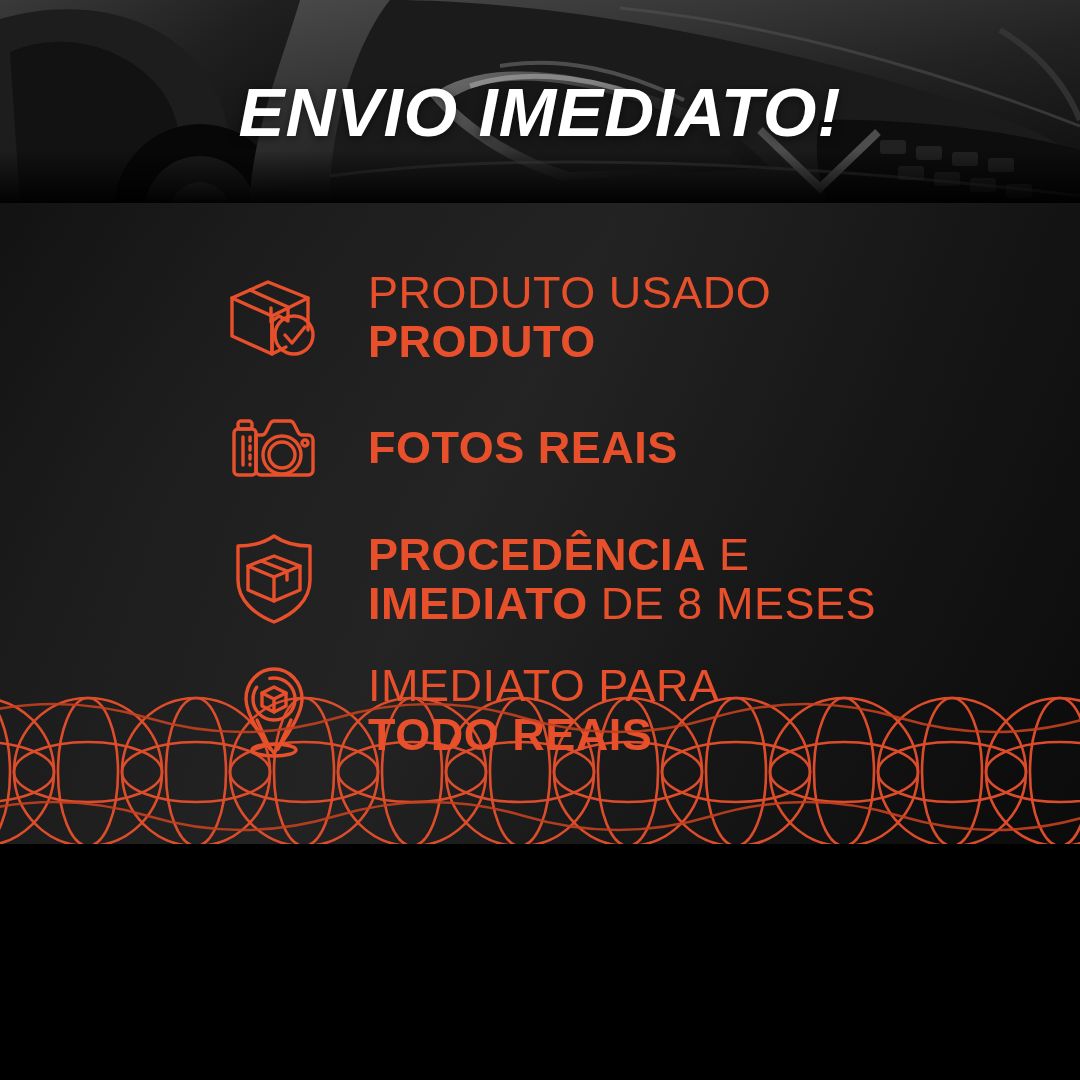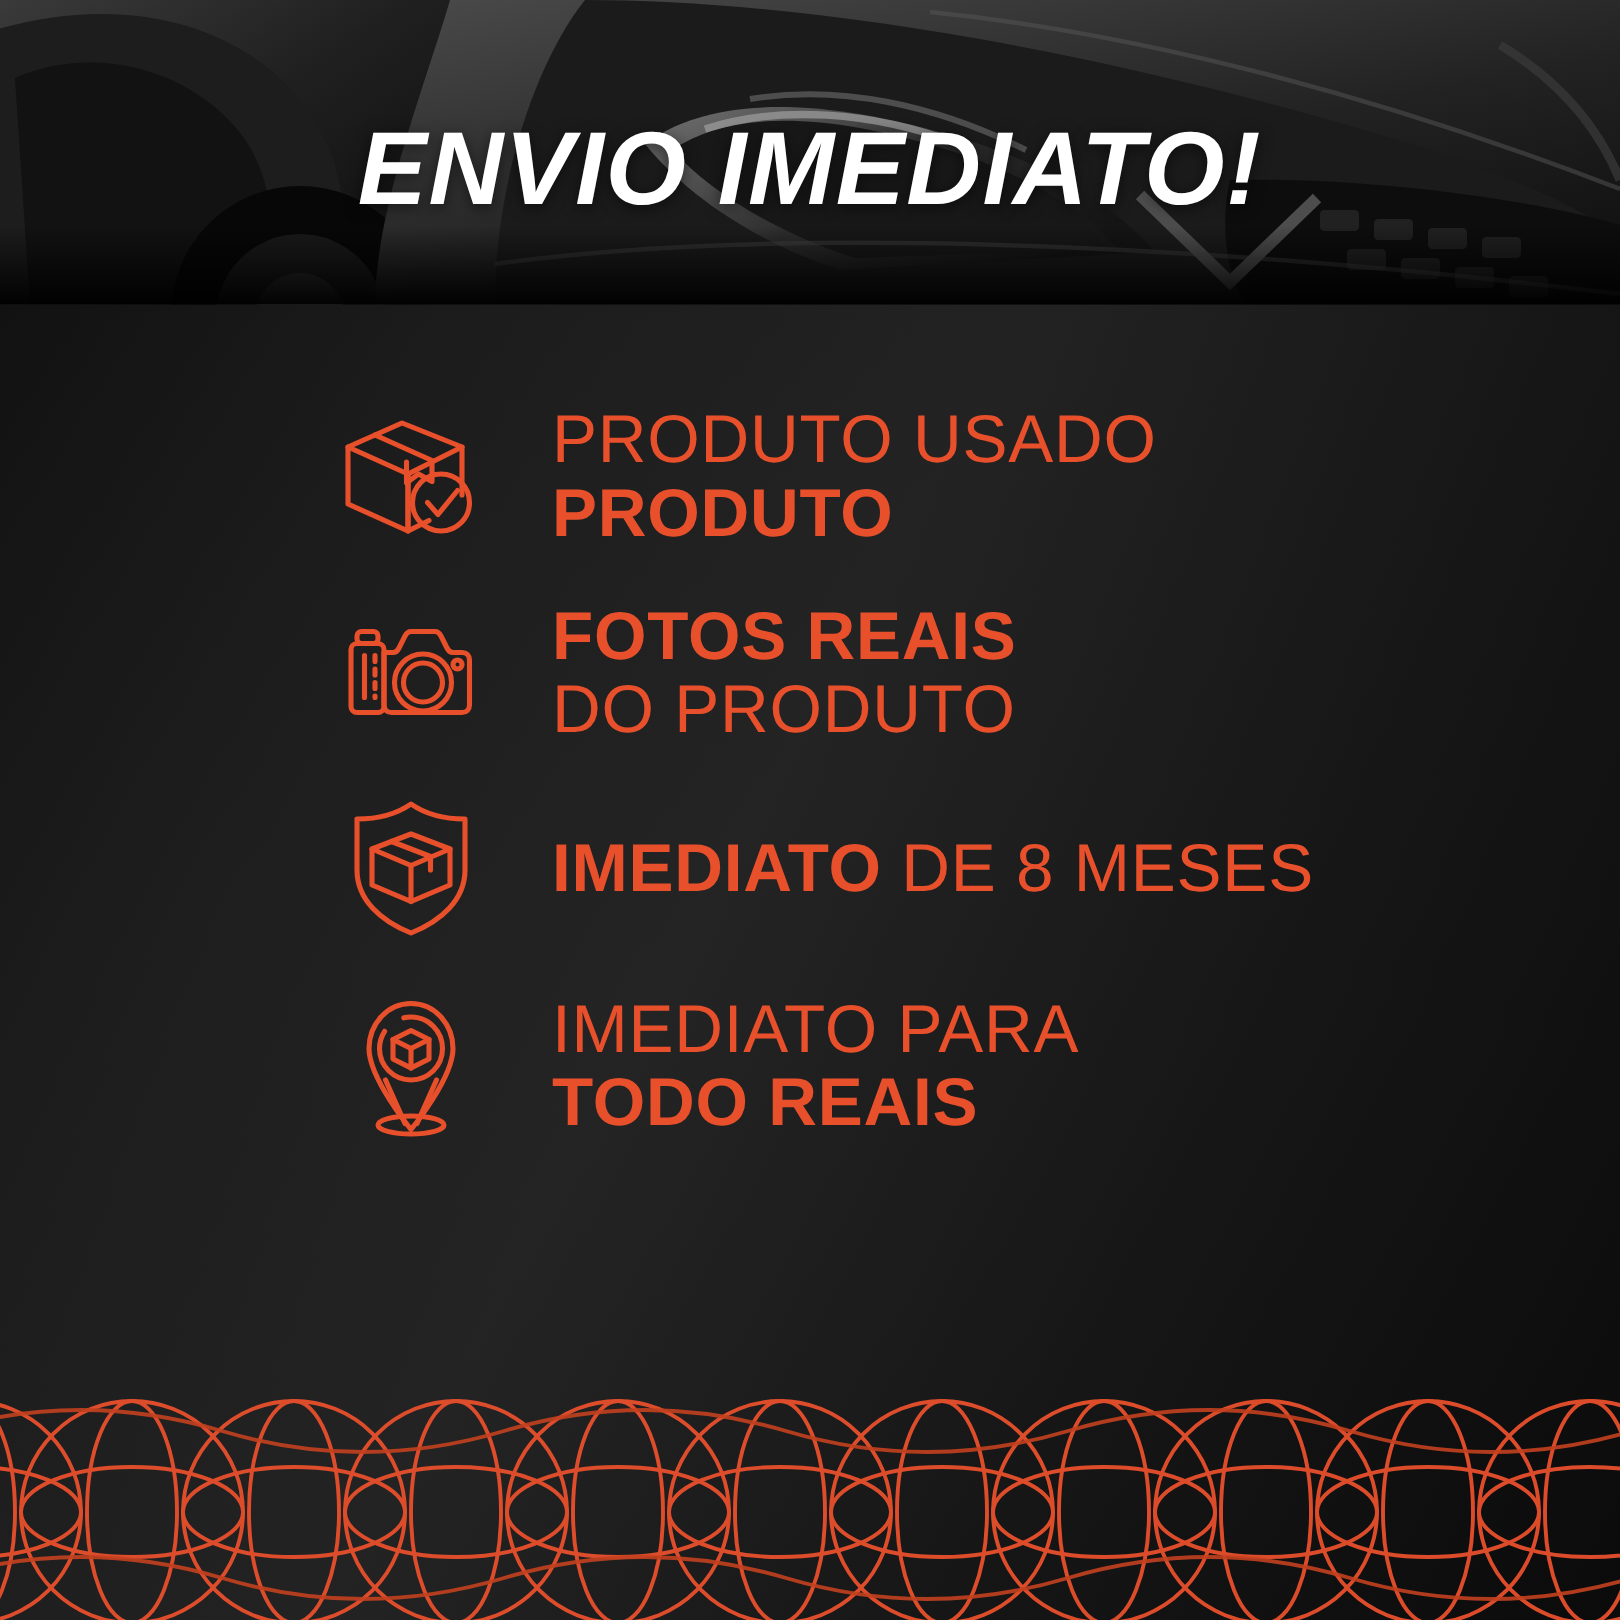--- a/index.html
+++ b/index.html
@@ -1,19 +1,19 @@
 <!DOCTYPE html>
 <html><head>
 <meta charset="utf-8">
 <style>
   html,body{margin:0;padding:0;background:#000;}
   *{box-sizing:border-box;}
   .stage{
     position:relative;
-    width:1080px;height:1080px;
+    width:1080px;height:844px;
     overflow:hidden;
     font-family:"Liberation Sans","DejaVu Sans",sans-serif;
     background:#141414;
   }
 
   
   .bg-base{
     position:absolute;inset:0;
     background:
       radial-gradient(120% 95% at 22% 58%, #272727 0%, #1e1e1e 38%, #131313 68%, #0b0b0c 100%);
@@ -179,35 +179,35 @@
           <path d="M19,34 L19,62"></path>
           <path d="M26,34 L26,62" stroke-dasharray="4 5"></path>
           <path d="M32,32 L38,32 C40,32 41,31 42,29 L46,21 C47,19 48,18 50,18 L66,18 C68,18 69,19 70,21 L74,29 C75,31 76,32 78,32 L84,32 C87,32 89,34 89,37 L89,67 C89,70 87,72 84,72 L37,72 C34,72 32,70 32,67 Z"></path>
           <circle cx="58" cy="52" r="19"></circle>
           <circle cx="58" cy="52" r="13"></circle>
           <circle cx="81" cy="40" r="3"></circle>
         </svg>
       </div>
       <div class="feature-text">
         <span class="ln w-bold">FOTOS REAIS</span>
-        <span class="ln w-light">DO PRODUTO</span>
       </div>
     </div>
 
     <div class="feature-row">
       <div class="feature-icon">
         <svg width="100" height="94" viewBox="0 0 100 94" fill="none" stroke="#e8502c" stroke-width="3.4" stroke-linecap="round" stroke-linejoin="round">
           <path d="M14,14 C28,14 40,11 50,4 C60,11 72,14 86,14 L86,48 C86,68 70,82 50,90 C30,82 14,68 14,48 Z"></path>
           <path d="M24,34 L50,24 L76,34 L50,45 Z"></path>
           <path d="M24,34 L24,58 L50,69 L50,45"></path>
           <path d="M76,34 L76,58 L50,69"></path>
           <path d="M37,29 L63,39 L63,48"></path>
         </svg>
       </div>
       <div class="feature-text">
+        <span class="ln"><span class="w-bold">PROCEDÊNCIA</span><span class="w-light"> E</span></span>
         <span class="ln"><span class="w-bold">IMEDIATO</span><span class="w-light"> DE 8 MESES</span></span>
       </div>
     </div>
 
 
     <div class="feature-row">
       <div class="feature-icon">
         <svg width="100" height="98" viewBox="0 0 100 98" fill="none" stroke="#e8502c" stroke-width="3.4" stroke-linecap="round" stroke-linejoin="round">
           <path d="M50,92 C50,92 22,58 22,38 C22,22 34,8 50,8 C66,8 78,22 78,38 C78,58 50,92 50,92 Z"></path>
           <circle cx="50" cy="38" r="21" stroke-dasharray="78 16"></circle>

